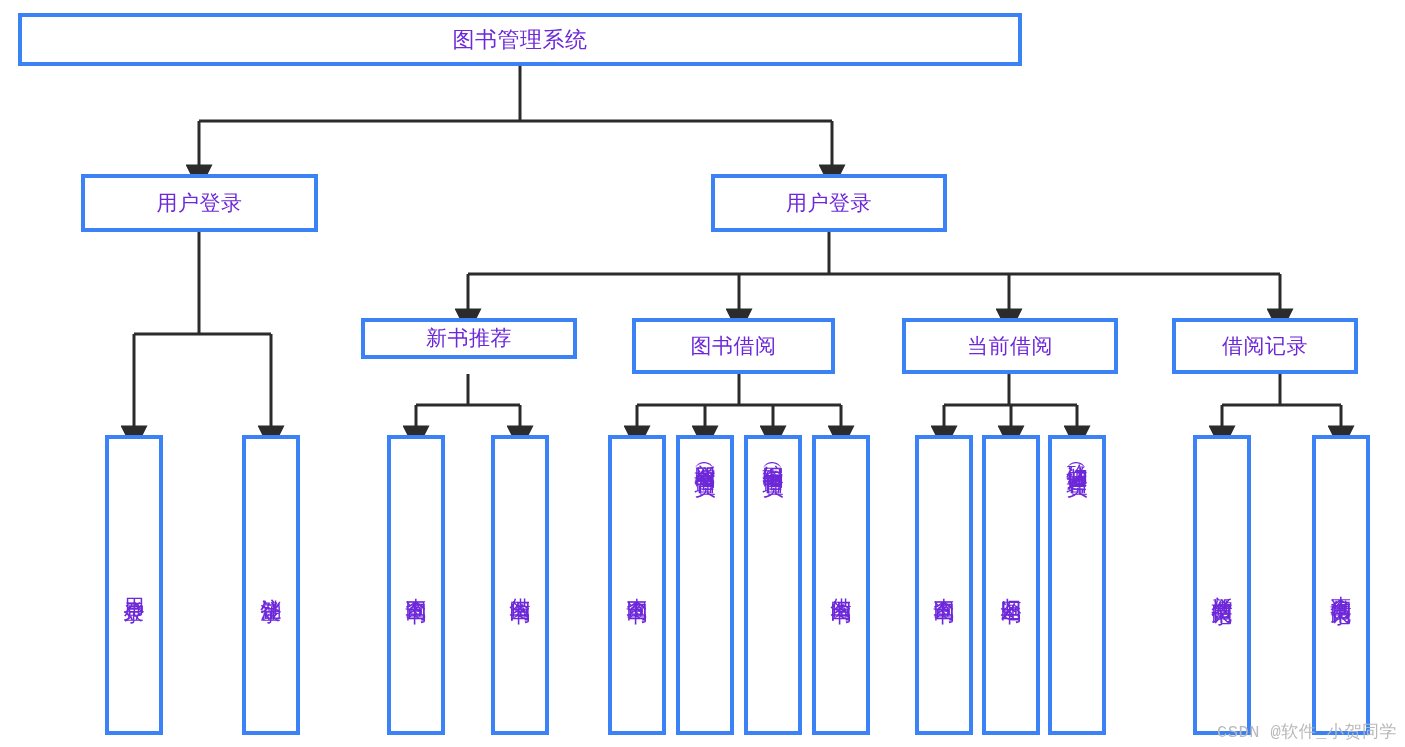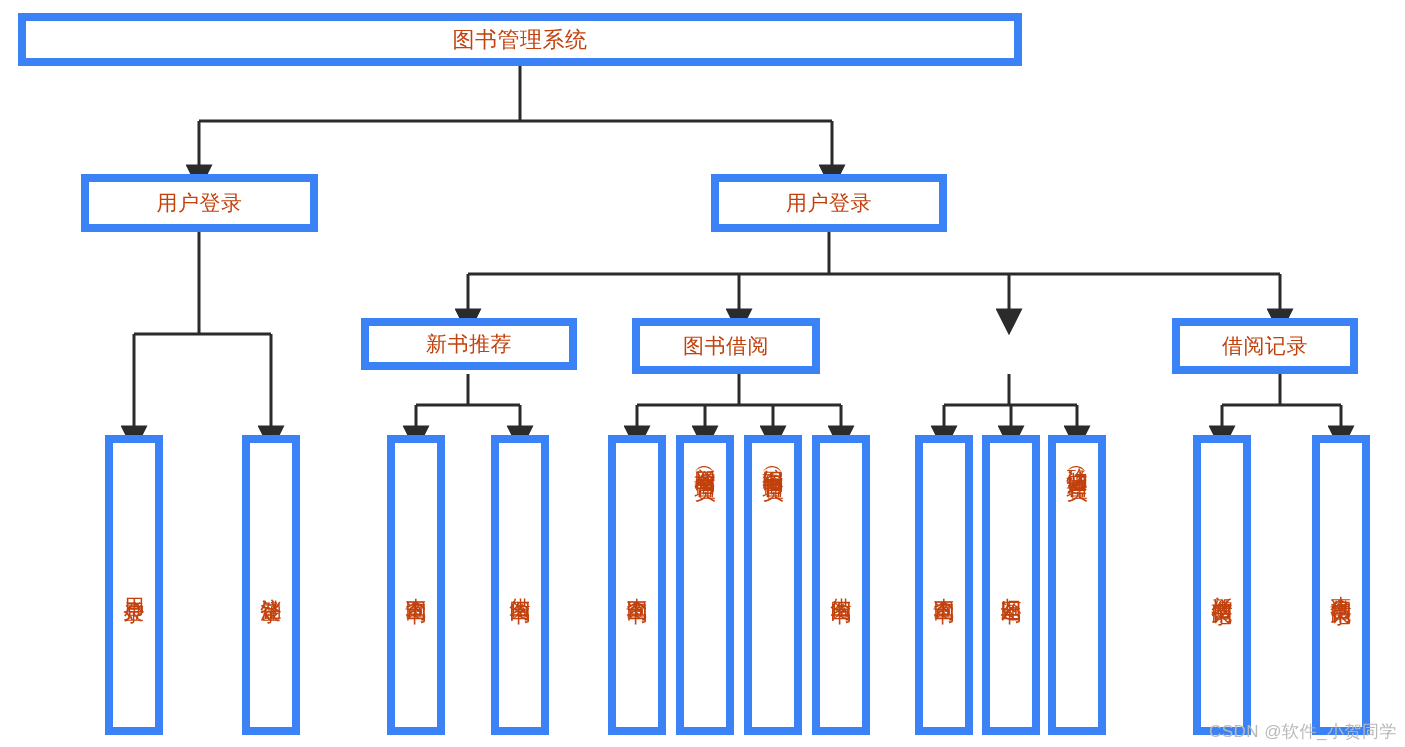--- a/index.html
+++ b/index.html
@@ -22,26 +22,26 @@
     position: absolute;
     left: 0;
     top: 0;
     width: 1405px;
     height: 747px;
     pointer-events: none;
   }
   .node {
     position: absolute;
     box-sizing: border-box;
-    border: 8px solid #3b82f6;
+    border: 4px solid #3b82f6;
     background: #ffffff;
     display: flex;
     align-items: center;
     justify-content: center;
-    color: #c2410c;
+    color: #6d28d9;
   }
   .node .label {
     display: block;
     text-align: center;
     line-height: 1.15;
     white-space: nowrap;
   }
   
   .node.horiz .label {
     font-size: 21px;
@@ -70,21 +70,21 @@
     padding-top: 0;
   }
   #watermark {
     position: absolute;
     right: 8px;
     bottom: 4px;
     font-size: 17px;
     color: #b9b9b9;
     letter-spacing: 0.5px;
     white-space: nowrap;
-    font-family: Liberation Sans, sans-serif;
+    font-family: Liberation Mono, monospace;
   }
 </style>
 </head>
 <body>
 
 <div id="canvas">
 
   <svg id="edge-layer" viewBox="0 0 1405 747" xmlns="http://www.w3.org/2000/svg">
     <defs>
       <marker id="arrow" markerWidth="9" markerHeight="9" refX="1.2" refY="4.5" orient="auto" markerUnits="strokeWidth">
@@ -140,28 +140,31 @@
   </div>
 
   <div class="node horiz" style="left:81px; top:174px; width:237px; height:58px;">
     <span class="label">用户登录</span>
   </div>
 
   <div class="node horiz" style="left:711px; top:174px; width:236px; height:58px;">
     <span class="label">用户登录</span>
   </div>
 
-  <div class="node horiz" style="left:361px; top:318px; width:216px; height:52px;">
+  <div class="node horiz" style="left:361px; top:318px; width:216px; height:41px;">
     <span class="label">新书推荐</span>
   </div>
 
-  <div class="node horiz" style="left:632px; top:318px; width:188px; height:56px;">
+  <div class="node horiz" style="left:632px; top:318px; width:203px; height:56px;">
     <span class="label">图书借阅</span>
   </div>
 
+  <div class="node horiz" style="left:902px; top:318px; width:216px; height:56px;">
+    <span class="label">当前借阅</span>
+  </div>
 
   <div class="node horiz" style="left:1172px; top:318px; width:186px; height:56px;">
     <span class="label">借阅记录</span>
   </div>
 
   <div class="node vert centered" style="left:105px; top:435px; width:58px; height:300px;">
     <span class="label">用户登录</span>
   </div>
 
   <div class="node vert centered" style="left:242px; top:435px; width:58px; height:300px;">

